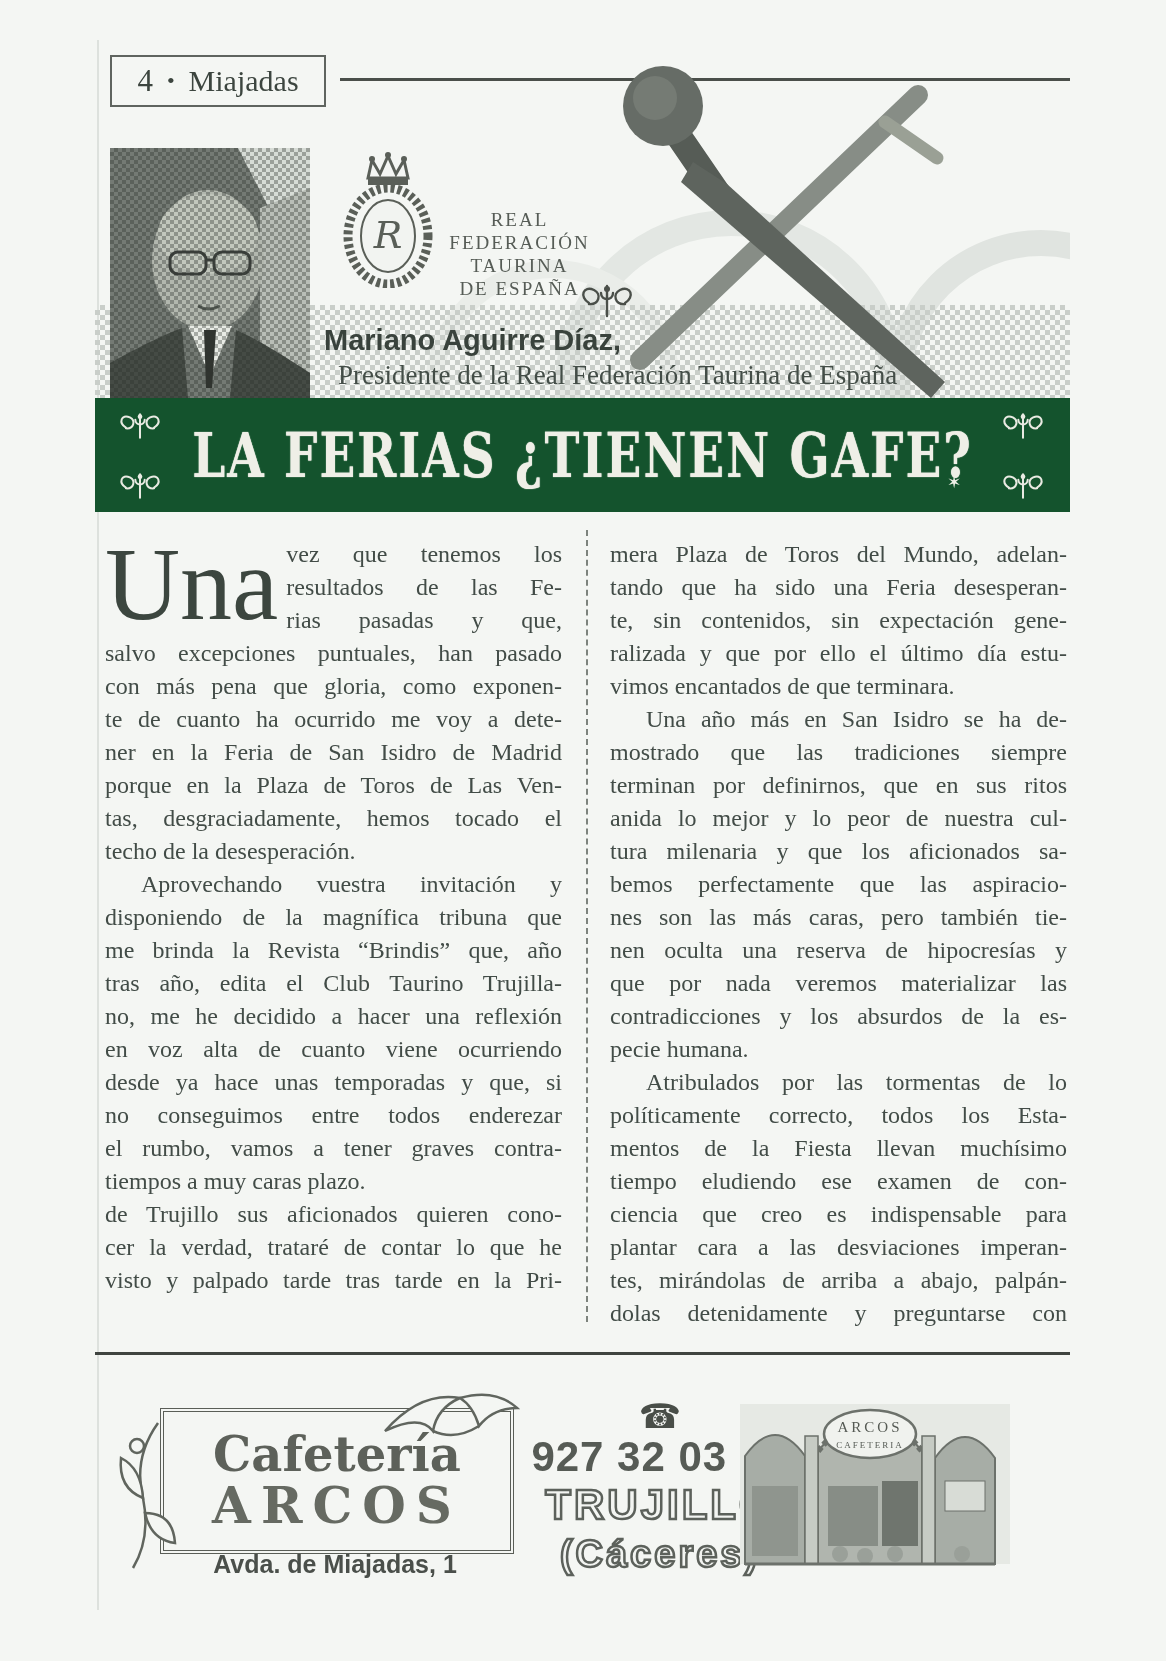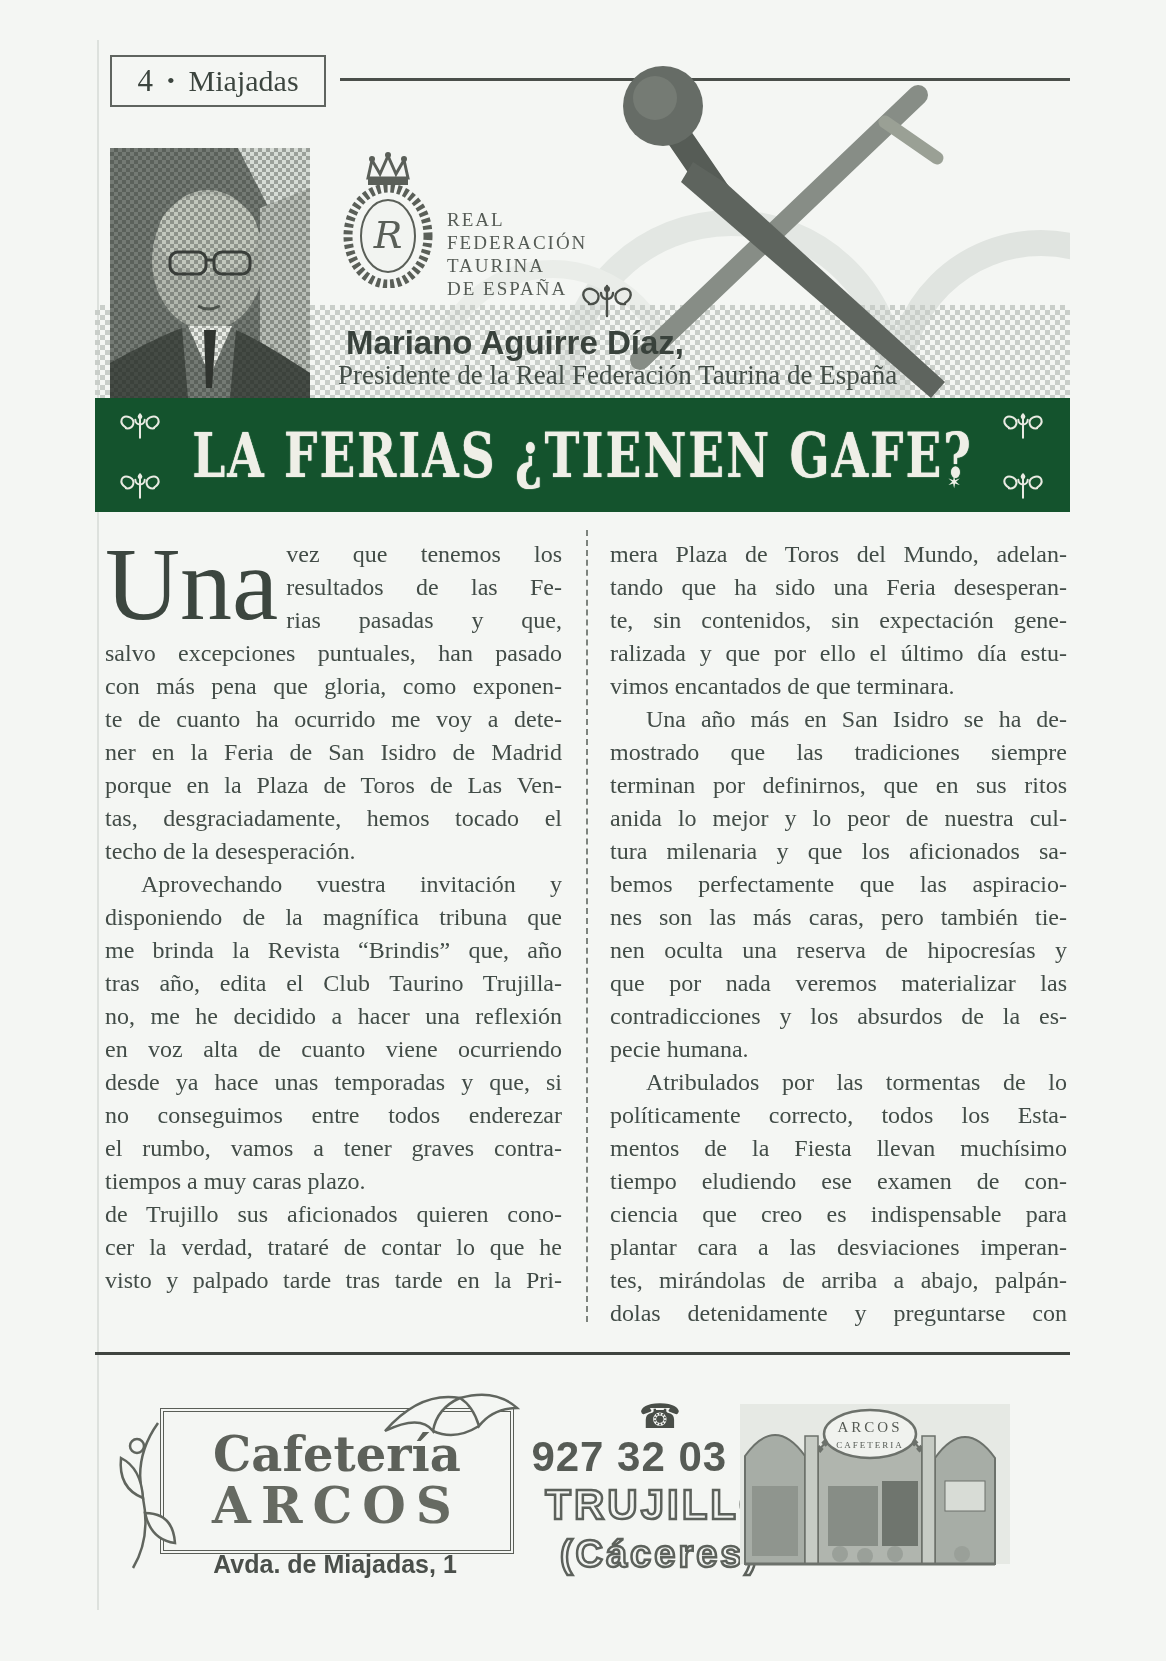--- a/index.html
+++ b/index.html
@@ -27,26 +27,26 @@
        linear-gradient(45deg,#c9cec9 25%,transparent 25%,transparent 75%,#c9cec9 75%);
      background-size:10px 10px;background-position:0 0,5px 5px;}
   .sword-svg{position:absolute;left:0;top:0;width:975px;height:338px;}
   .portrait{position:absolute;left:15px;top:88px;width:200px;height:250px;}
   .portrait .halftone{position:absolute;inset:0;opacity:.35;
      background-image:
        linear-gradient(45deg,#2e332e 25%,transparent 25%,transparent 75%,#2e332e 75%),
        linear-gradient(45deg,#2e332e 25%,transparent 25%,transparent 75%,#2e332e 75%);
      background-size:8px 8px;background-position:0 0,4px 4px;}
   .logo{position:absolute;left:243px;top:88px;width:100px;height:140px;}
-  .federation{position:absolute;left:352px;top:148px;width:145px;text-align:left;
+  .federation{position:absolute;left:352px;top:148px;width:145px;text-align:center;
       font-family:"Liberation Serif",serif;color:#565c56;font-size:19px;line-height:23px;
       text-transform:uppercase;letter-spacing:2px;}
   .orn-dark{position:absolute;left:480px;top:220px;width:64px;height:42px;color:#4a4f49;}
-  .author{position:absolute;left:251px;top:264px;font-family:"Liberation Sans",sans-serif;
-      font-weight:bold;font-size:33px;color:#39423c;}
+  .author{position:absolute;left:229px;top:264px;font-family:"Liberation Sans",sans-serif;
+      font-weight:bold;font-size:29px;color:#39423c;}
   .author-title{position:absolute;left:243px;top:300px;font-size:27px;color:#434d47;}
 
   
   .banner{position:absolute;left:95px;top:398px;width:975px;height:114px;background:#14532d;
       display:flex;align-items:center;justify-content:center;}
   .banner .title{font-family:"DejaVu Serif",serif;font-weight:bold;font-size:47px;letter-spacing:2px;
       color:#efefe7;transform:scaleY(1.3);white-space:nowrap;text-shadow:0 0 1px #efefe7;}
   .flourish{position:absolute;width:50px;height:32px;color:#e9eae2;}
   .fl-tl{left:20px;top:12px;} .fl-bl{left:20px;top:72px;}
   .fl-tr{left:903px;top:12px;} .fl-br{left:903px;top:72px;}

